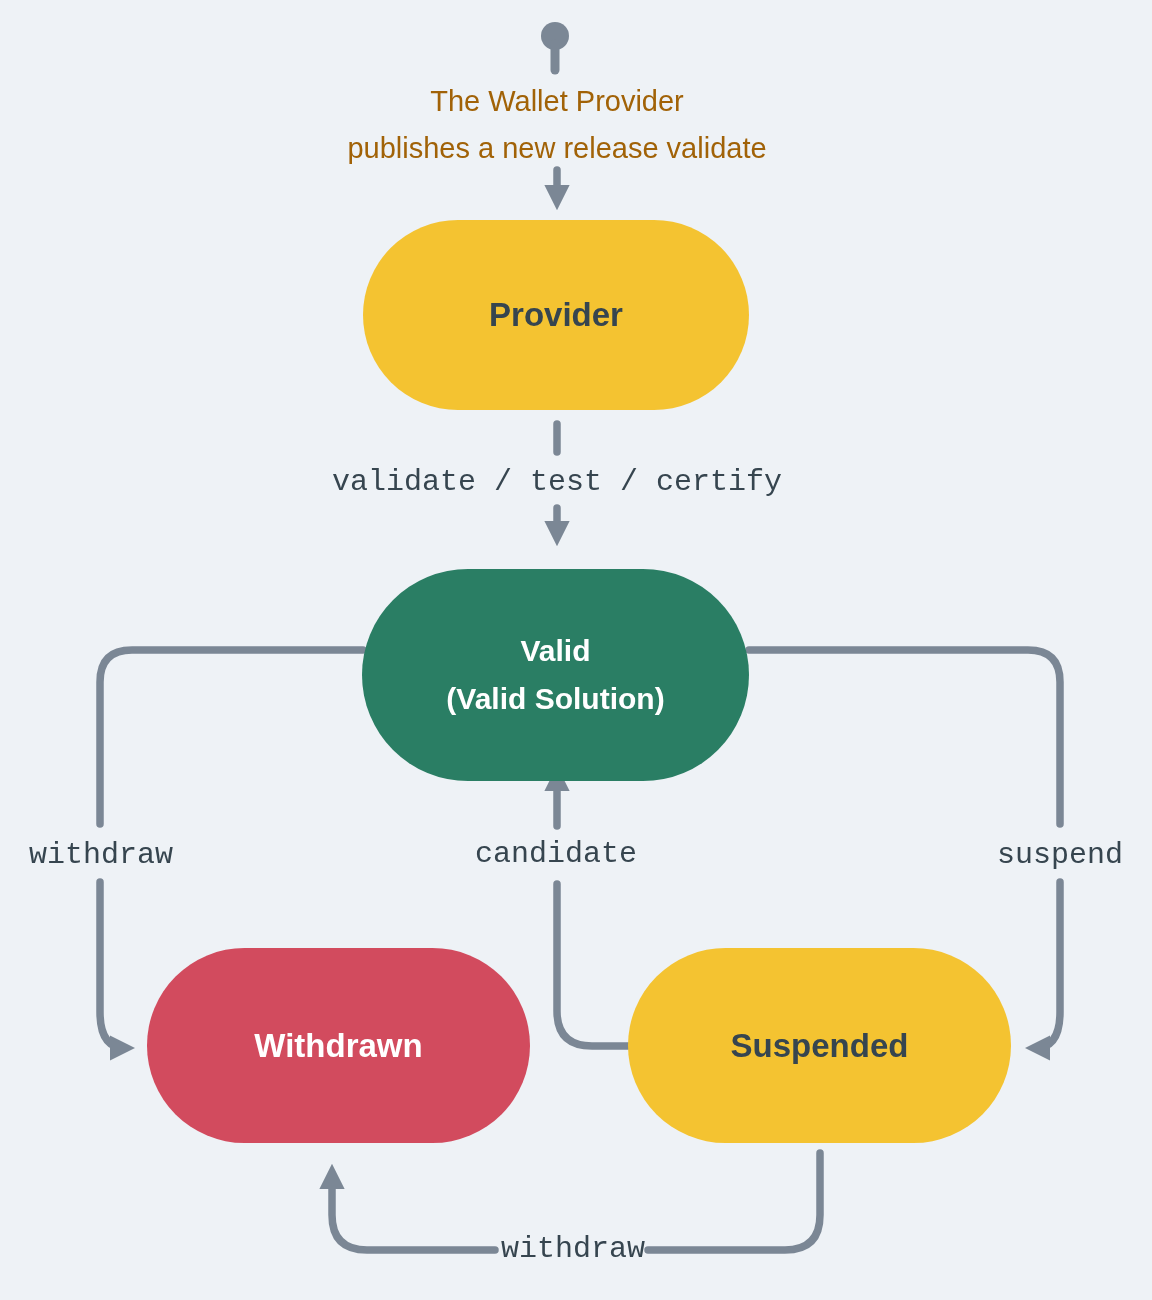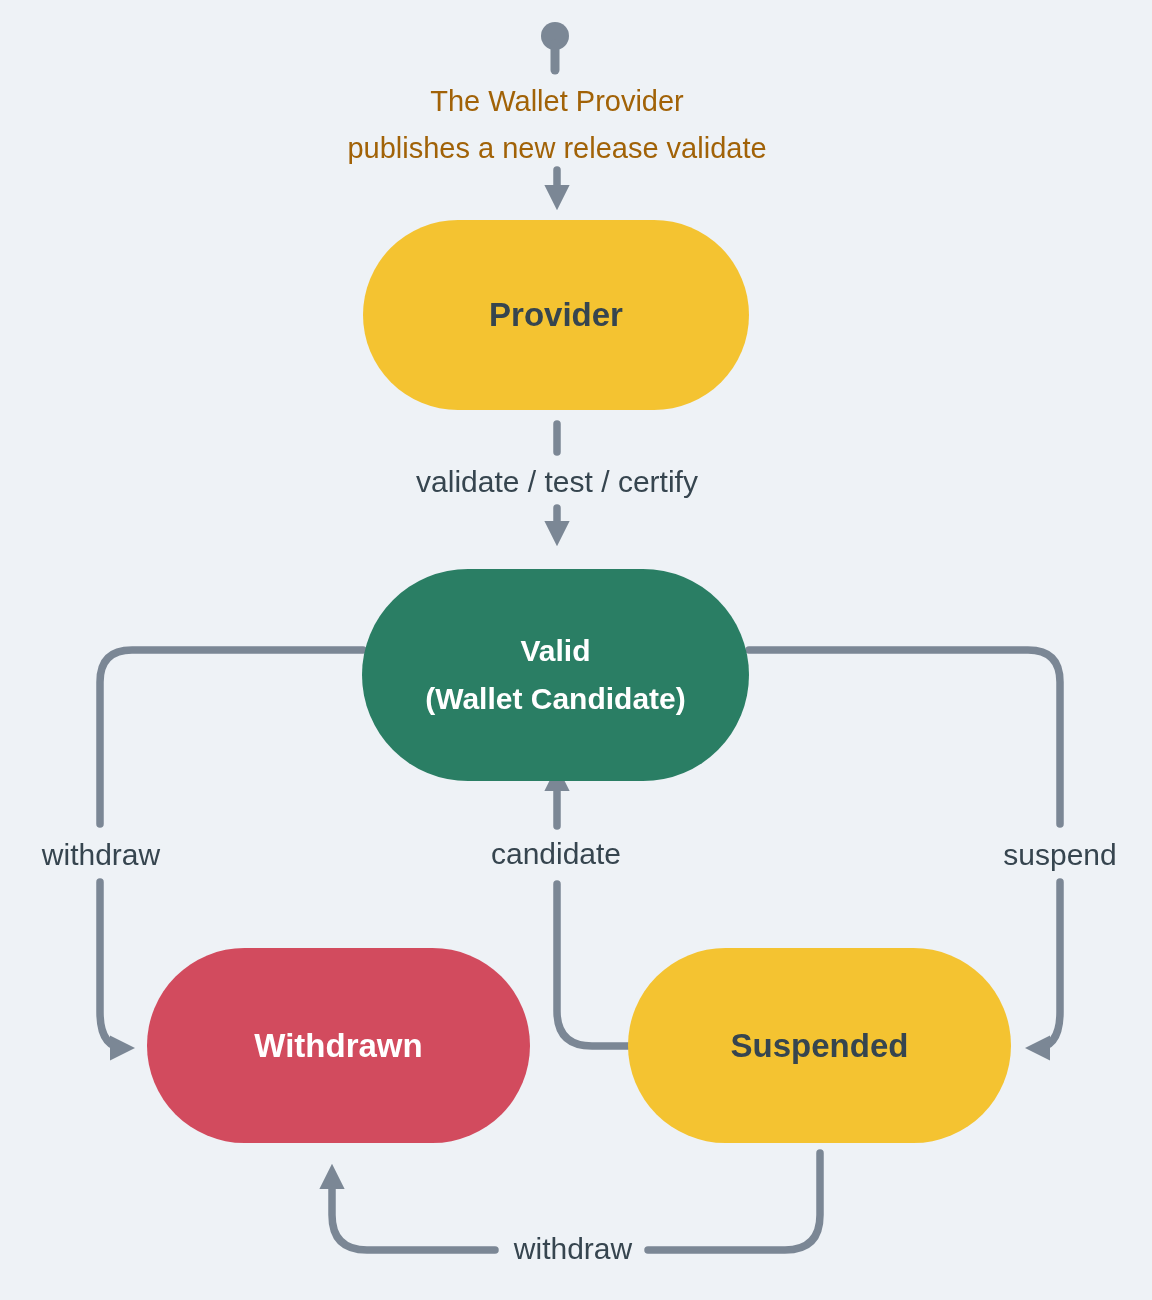--- a/index.html
+++ b/index.html
@@ -57,20 +57,21 @@
     font-size:29px;
     line-height:47px;
     white-space:nowrap;
   }
   .edge-label{
     position:absolute;
     transform:translate(-50%,-50%);
     color:#36454F;
     font-size:30px;
     white-space:nowrap;
+    font-family:Liberation Mono, monospace;
   }
   .edge-label-validate{left:557px;top:482px;}
   .edge-label-withdraw-left{left:101px;top:855px;}
   .edge-label-unsuspend{left:556px;top:854px;}
   .edge-label-suspend{left:1060px;top:855px;}
   .edge-label-withdraw-bottom{left:573px;top:1249px;}
 </style>
 </head>
 <body>
 
@@ -110,21 +111,21 @@
     <div>The Wallet Provider</div>
     <div>publishes a new release validate</div>
   </div>
 
   <div class="node node-candidate">
     <span class="node-label">Provider</span>
   </div>
 
   <div class="node node-valid">
     <span class="node-label">Valid</span>
-    <span class="node-label">(Wallet Candidate)</span>
+    <span class="node-label">(Valid Solution)</span>
   </div>
 
   <div class="node node-withdrawn">
     <span class="node-label">Withdrawn</span>
   </div>
 
   <div class="node node-suspended">
     <span class="node-label">Suspended</span>
   </div>
 

